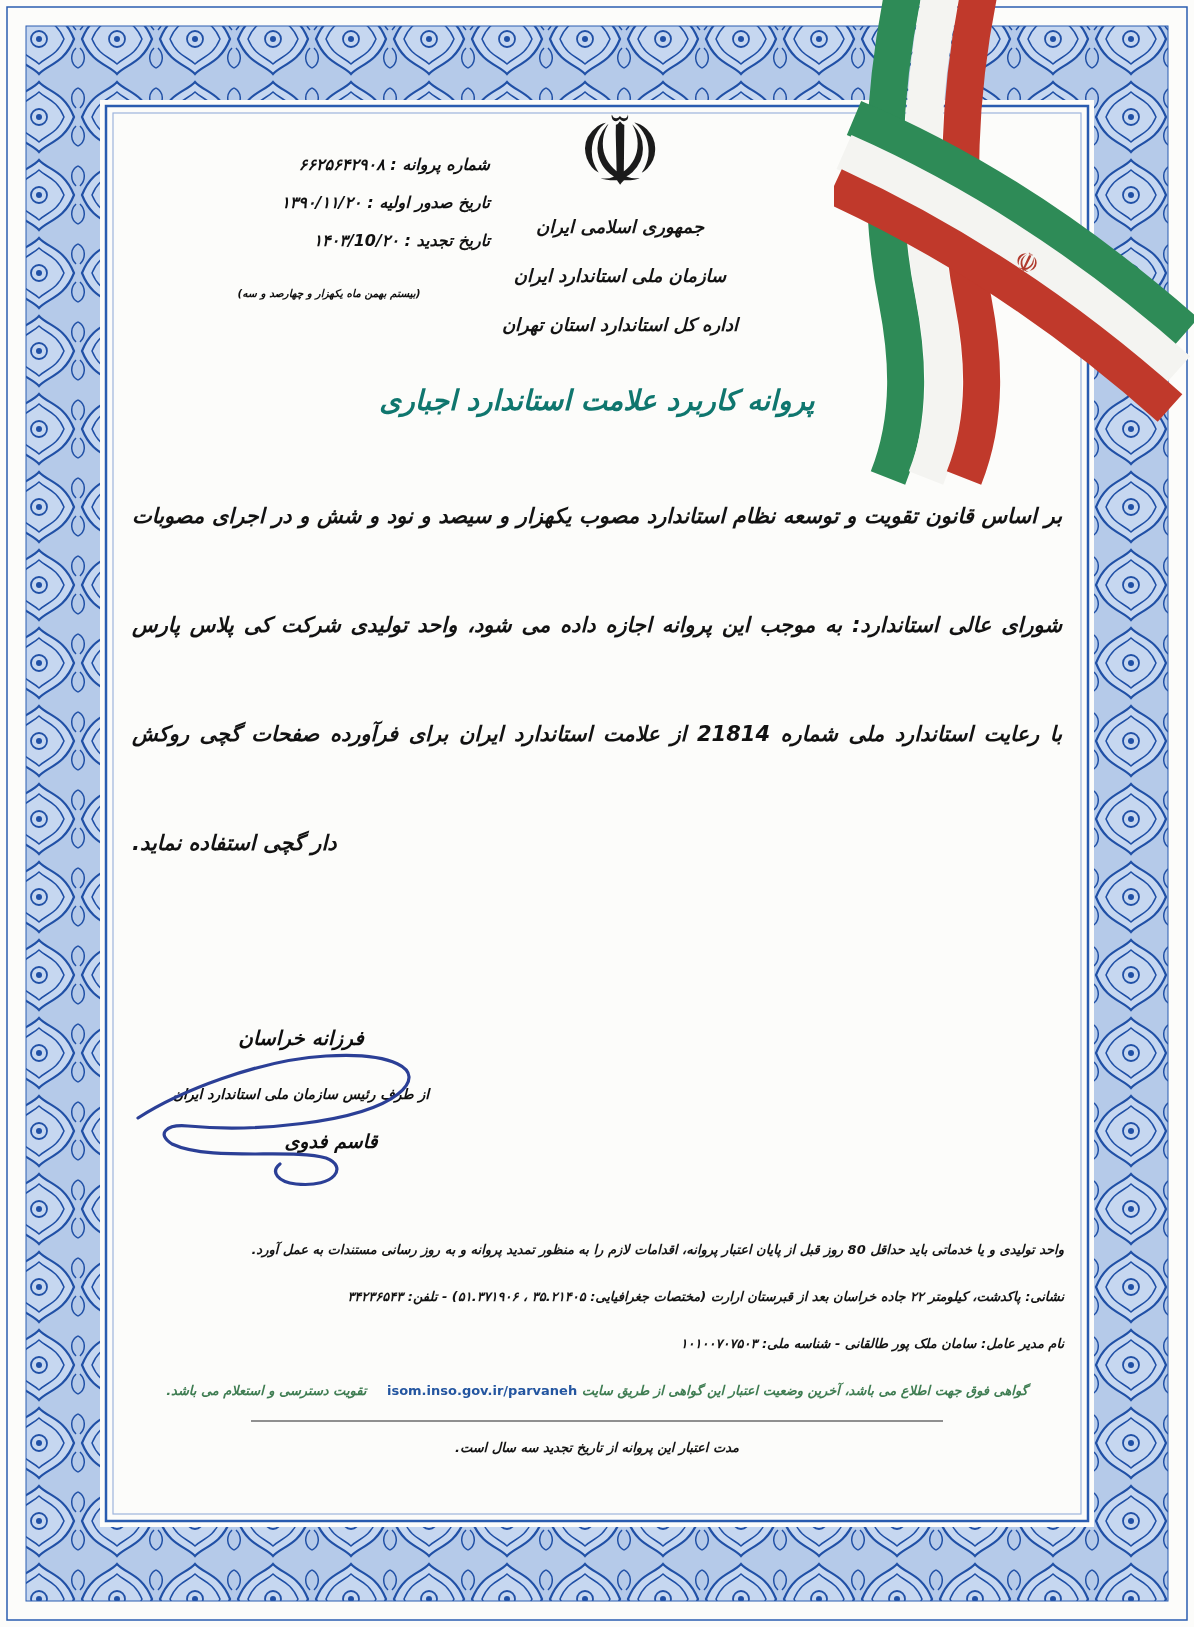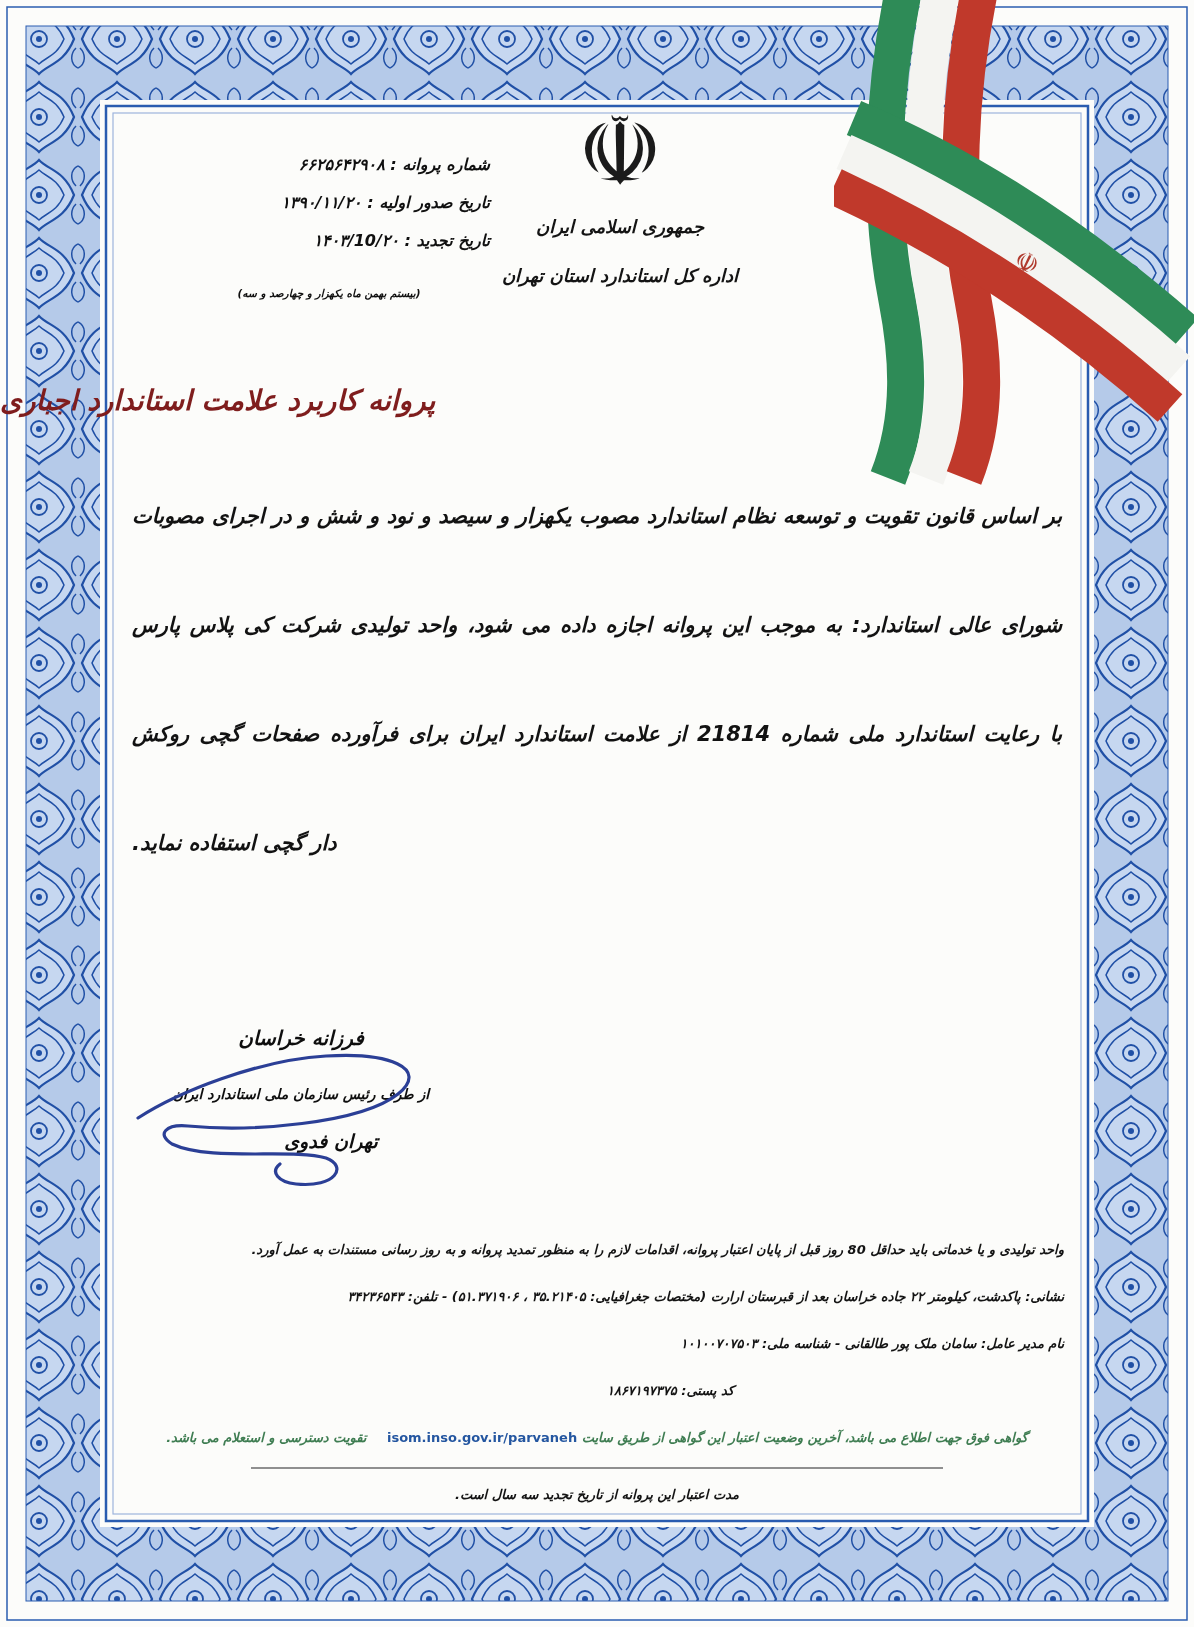--- a/index.html
+++ b/index.html
@@ -32,22 +32,22 @@
   .hdr-center{
     position:absolute;top:104px;left:448px;width:344px;
     text-align:center;color:#141414;
   }
   .emblem{font-size:96px;line-height:1.02;color:#1b1b1b;font-style:normal;}
   .org-line{font-size:18px;font-weight:bold;font-style:italic;line-height:49px;}
 
   
   .cert-title{
     position:absolute;top:384px;left:0;width:100%;
-    text-align:left;font-size:28px;font-weight:bold;font-style:italic;
-    color:#7f1d1d;letter-spacing:1px;
+    text-align:center;font-size:28px;font-weight:bold;font-style:italic;
+    color:#0f766e;letter-spacing:1px;
   }
 
   
   .body-text{
     position:absolute;top:468px;left:132px;right:132px;
     font-size:21px;font-weight:bold;font-style:italic;color:#121212;
   }
   .body-line{height:109px;line-height:96px;text-align:justify;text-align-last:justify;}
   .body-line.last{text-align:left;text-align-last:left;}
 
@@ -120,48 +120,48 @@
     <div class="hdr-left">
       <div class="num">شماره پروانه : ۶۶۲۵۶۴۲۹۰۸</div>
       <div class="num">تاریخ صدور اولیه : ۱۳۹۰/۱۱/۲۰</div>
       <div class="num">تاریخ تجدید : ۱۴۰۳/10/۲۰</div>
       <div class="words">(بیستم بهمن ماه یکهزار و چهارصد و سه)</div>
     </div>
 
     <div class="hdr-center">
       <div class="emblem">☫</div>
       <div class="org-line">جمهوری اسلامی ایران</div>
+      <div class="org-line">سازمان ملی استاندارد ایران</div>
       <div class="org-line">اداره کل استاندارد استان تهران</div>
     </div>
 
     <div class="cert-title">پروانه کاربرد علامت استاندارد اجباری</div>
 
     <div class="body-text">
       <div class="body-line">بر اساس قانون تقویت و توسعه نظام استاندارد مصوب یکهزار و سیصد و نود و شش و در اجرای مصوبات</div>
       <div class="body-line">شورای عالی استاندارد: به موجب این پروانه اجازه داده می شود، واحد تولیدی شرکت کی پلاس پارس</div>
       <div class="body-line">با رعایت استاندارد ملی شماره 21814 از علامت استاندارد ایران برای فرآورده صفحات گچی روکش</div>
       <div class="body-line last">دار گچی استفاده نماید.</div>
     </div>
 
     <div class="sig-block">
       <div class="sig-name-top">فرزانه خراسان</div>
       <div class="sig-behalf">از طرف رئیس سازمان ملی استاندارد ایران</div>
-      <div class="sig-name-bottom">تهران فدوی</div>
+      <div class="sig-name-bottom">قاسم فدوی</div>
       <svg class="sig-scribble" width="346" height="160" viewBox="0 0 346 160">
         <path d="M8 78 C48 52 128 20 196 16 C258 12 300 28 268 54 C230 84 120 92 58 86
                  C36 84 26 94 42 104 C80 122 162 108 196 118 C218 126 206 148 166 144
                  C148 142 140 132 150 124" fill="none" stroke="#2b3f96" stroke-width="3.2" stroke-linecap="round"></path>
       </svg>
     </div>
 
     <div class="footer">
       <div>واحد تولیدی و یا خدماتی باید حداقل 80 روز قبل از پایان اعتبار پروانه، اقدامات لازم را به منظور تمدید پروانه و به روز رسانی مستندات به عمل آورد.</div>
       <div>نشانی: پاکدشت، کیلومتر ۲۲ جاده خراسان بعد از قبرستان ارارت (مختصات جغرافیایی: ۳۵.۲۱۴۰۵ ، ۵۱.۳۷۱۹۰۶) - تلفن: ۳۴۲۳۶۵۴۳</div>
       <div>نام مدیر عامل: سامان ملک پور طالقانی - شناسه ملی: ۱۰۱۰۰۷۰۷۵۰۳</div>
-      <div class="indent">کد پستی: ۱۸۶۷۱۹۷۳۷۵</div>
       <div class="green-line">
         <span>گواهی فوق جهت اطلاع می باشد، آخرین وضعیت اعتبار این گواهی از طریق سایت </span><span class="url">isom.inso.gov.ir/parvaneh</span><span> تقویت دسترسی و استعلام می باشد.</span>
       </div>
       <hr class="rule">
       <div class="center-line">مدت اعتبار این پروانه از تاریخ تجدید سه سال است.</div>
     </div>
 
   </div>
 </div>
 

